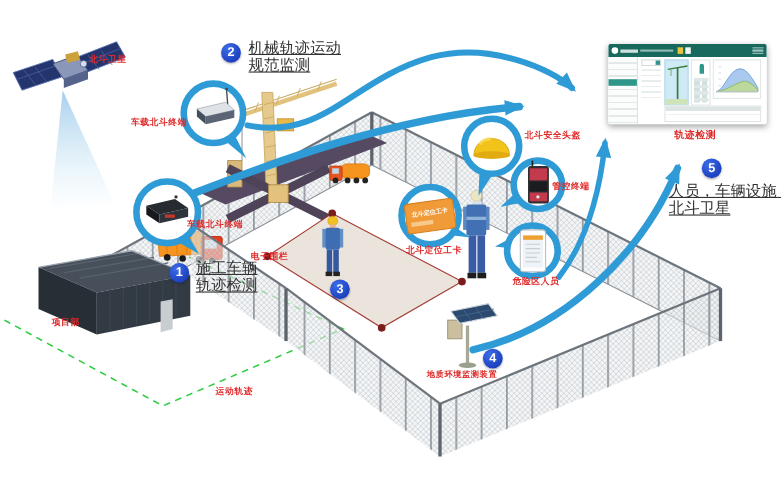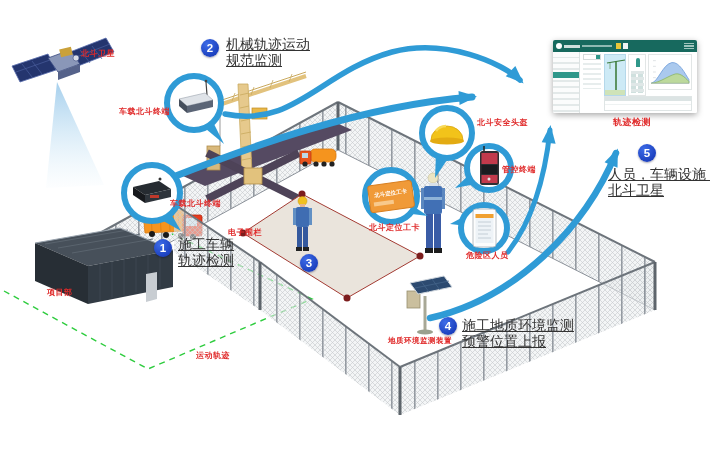--- a/index.html
+++ b/index.html
@@ -369,22 +369,18 @@
 <div class="badge" style="left:638px;top:144px">5</div>
 
 <div class="step" style="left:178px;top:237px">
   <span>施工车辆</span><br>
   <span>轨迹检测</span>
 </div>
 <div class="step" style="left:226px;top:37px">
   <span>机械轨迹运动</span><br>
   <span>规范监测</span>
 </div>
-<div class="step" style="left:462px;top:318px">
-  <span>施工地质环境监测</span><br>
-  <span>预警位置上报</span>
-</div>
 <div class="step" style="left:608px;top:167px">
   <span>人员，车辆设施，</span><br>
   <span>北斗卫星</span>
 </div>
 
 </div>
 
 </body></html>

